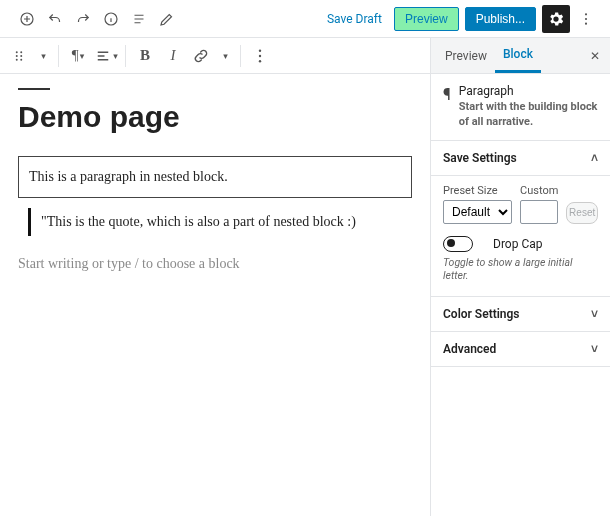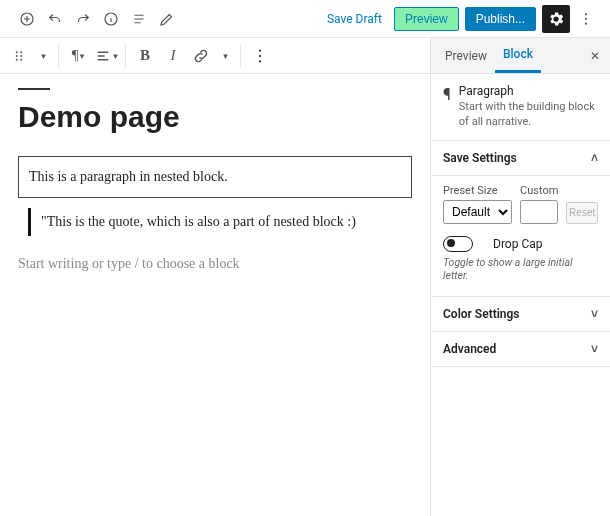--- a/index.html
+++ b/index.html
@@ -36,30 +36,30 @@
 
   
   .sidebar { width: 180px; border-left: 1px solid #e2e4e7; background: #fff; font-size: 12px; display: flex; flex-direction: column; }
   .tabs { display: flex; align-items: center; border-bottom: 1px solid #e2e4e7; background: #f3f4f5; height: 36px; padding: 0 6px; }
   .tab { padding: 0 8px; height: 100%; display: flex; align-items: center; color: #555; cursor: pointer; }
   .tab.active { color: #007cba; border-bottom: 3px solid #007cba; font-weight: 500; }
   .tab-close { margin-left: auto; color: #555; cursor: pointer; padding: 4px; }
   .block-desc { display: flex; gap: 8px; padding: 10px 12px; border-bottom: 1px solid #e2e4e7; }
   .block-desc .pil { font-size: 16px; color: #444; padding-top:1px; }
   .block-desc .bd-t { font-size: 12px; color: #222; }
-  .block-desc .bd-s { font-size: 11px; color: #666; margin-top: 2px; line-height: 1.35; }
+  .block-desc .bd-s { font-size: 11px; color: #666; margin-top: 2px; line-height: 1.35; font-weight: bold; }
   .panel-h { display: flex; align-items: center; justify-content: space-between; padding: 10px 12px; border-bottom: 1px solid #e2e4e7; cursor: pointer; font-weight: 600; color: #222; }
   .panel-h .chev { font-size: 12px; color: #555; }
   .panel-b { padding: 8px 12px 14px; border-bottom: 1px solid #e2e4e7; }
   .row { display: flex; gap: 8px; align-items: flex-end; }
   .field { display: flex; flex-direction: column; gap: 3px; flex: 1; }
   .lbl { font-size: 11px; color: #555; }
   .select { height: 24px; border: 1px solid #8d96a0; border-radius: 2px; font-size: 12px; padding: 0 4px; background: #fff; }
   .numin { width: 38px; height: 24px; border: 1px solid #8d96a0; border-radius: 2px; font-size: 12px; padding: 0 4px; }
-  .reset { height: 22px; width: 34px; font-size: 10px; border: 1px solid #ccc; background: #f6f7f7; color: #a7aaad; border-radius: 2px; cursor: default; }
+  .reset { height: 22px; width: 34px; font-size: 10px; border: 1px solid #ccc; background: #f6f7f7; color: #a7aaad; border-radius: 8px; cursor: default; }
   .toggle-row { display: flex; align-items: center; gap: 20px; margin-top: 12px; }
   .toggle { width: 30px; height: 16px; border: 1.5px solid #1e1e1e; border-radius: 9px; position: relative; cursor: pointer; }
   .toggle::after { content: ""; position: absolute; width: 8px; height: 8px; border-radius: 50%; background: #1e1e1e; top: 2px; left: 3px; }
   .hint { font-size: 10.5px; color: #666; font-style: italic; margin-top: 4px; }
 </style>
 </head>
 <body>
 
 <div class="wrap">
 

